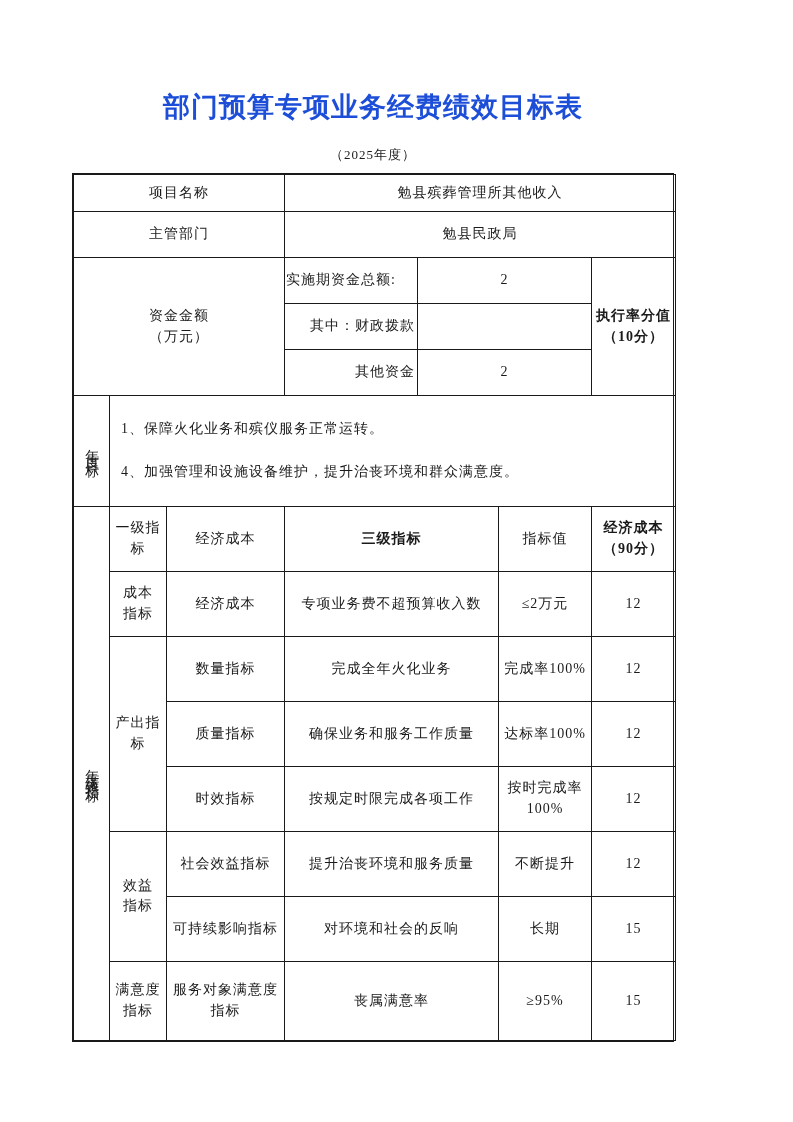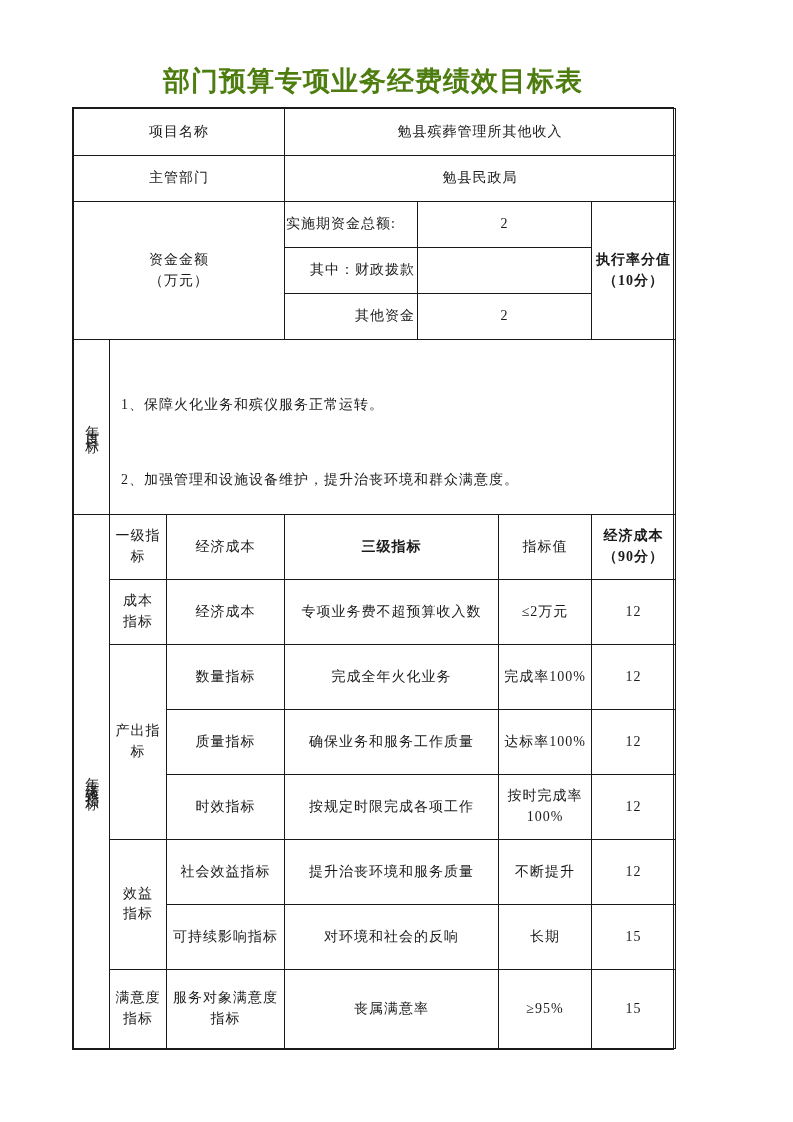--- a/index.html
+++ b/index.html
@@ -12,28 +12,28 @@
     height: 1122px;
     font-family: "Liberation Serif", "DejaVu Serif", serif;
     color: #1a1a1a;
     overflow: hidden;
   }
   .content {
     width: 602px;
     margin-left: 72px;
   }
   .title {
-    margin-top: 64px;
+    margin-top: 90px;
     text-align: center;
     font-family: "Liberation Sans", "DejaVu Sans", sans-serif;
     font-weight: bold;
     font-size: 27px;
     line-height: 34px;
     letter-spacing: 1px;
-    color: #4d7c0f;
+    color: #1d4ed8;
   }
   .subtitle {
     margin-top: 22px;
     text-align: center;
     font-size: 13px;
     letter-spacing: 1px;
   }
   .doc {
     margin-top: 9px;
     border: 1px solid #1a1a1a;
@@ -49,42 +49,43 @@
     font-size: 14px;
     text-align: center;
     vertical-align: middle;
     white-space: pre-line;
     letter-spacing: 1px;
     padding: 2px 3px;
     line-height: 1.45;
     overflow: hidden;
   }
   .t1 tr { height: 46px; }
-  .t1 tr.r1 { height: 47px; }
+  .t1 tr.r1 { height: 37px; }
   .t2 tr { height: 96px; }
   .t3 tr { height: 65px; }
   .t3 tr.last { height: 79px; }
   .b { font-weight: bold; }
   .al { text-align: left; padding-left: 1px; }
   .ar { text-align: right; padding-right: 2px; }
   .goal { text-align: left; padding-left: 11px; }
-  .goal div { line-height: 1.6; margin-top: 32px; }
+  .goal div { line-height: 1.6; }
   .vt span {
     display: inline-block;
     writing-mode: vertical-lr;
     text-orientation: upright;
     letter-spacing: 5px;
   }
   .vt-wide span { letter-spacing: 4px; }
 </style>
 </head>
 <body>
 
 <div class="content">
   <div class="title">部门预算专项业务经费绩效目标表</div>
+  <div class="subtitle">（2025年度）</div>
 
   <div class="doc">
 
     <table class="t1">
       <colgroup>
         <col style="width:211px">
           <col style="width:133px">
           <col style="width:174px">
           <col style="width:84px">
       </colgroup>
@@ -119,21 +120,21 @@
     <table class="t2">
       <colgroup>
         <col style="width:36px">
           <col style="width:566px">
       </colgroup>
       <tbody>
           <tr>
         <td class="vt"><span>年度目标</span></td>
         <td class="goal">
           <div>1、保障火化业务和殡仪服务正常运转。</div>
-          <div>2、加强管理和设施设备维护，提升治丧环境和群众满意度。</div>
+          <div>4、加强管理和设施设备维护，提升治丧环境和群众满意度。</div>
         </td>
       </tr>
     </tbody>
       </table>
 
     <table class="t3">
       <colgroup>
         <col style="width:36px">
           <col style="width:57px">
           <col style="width:118px">

